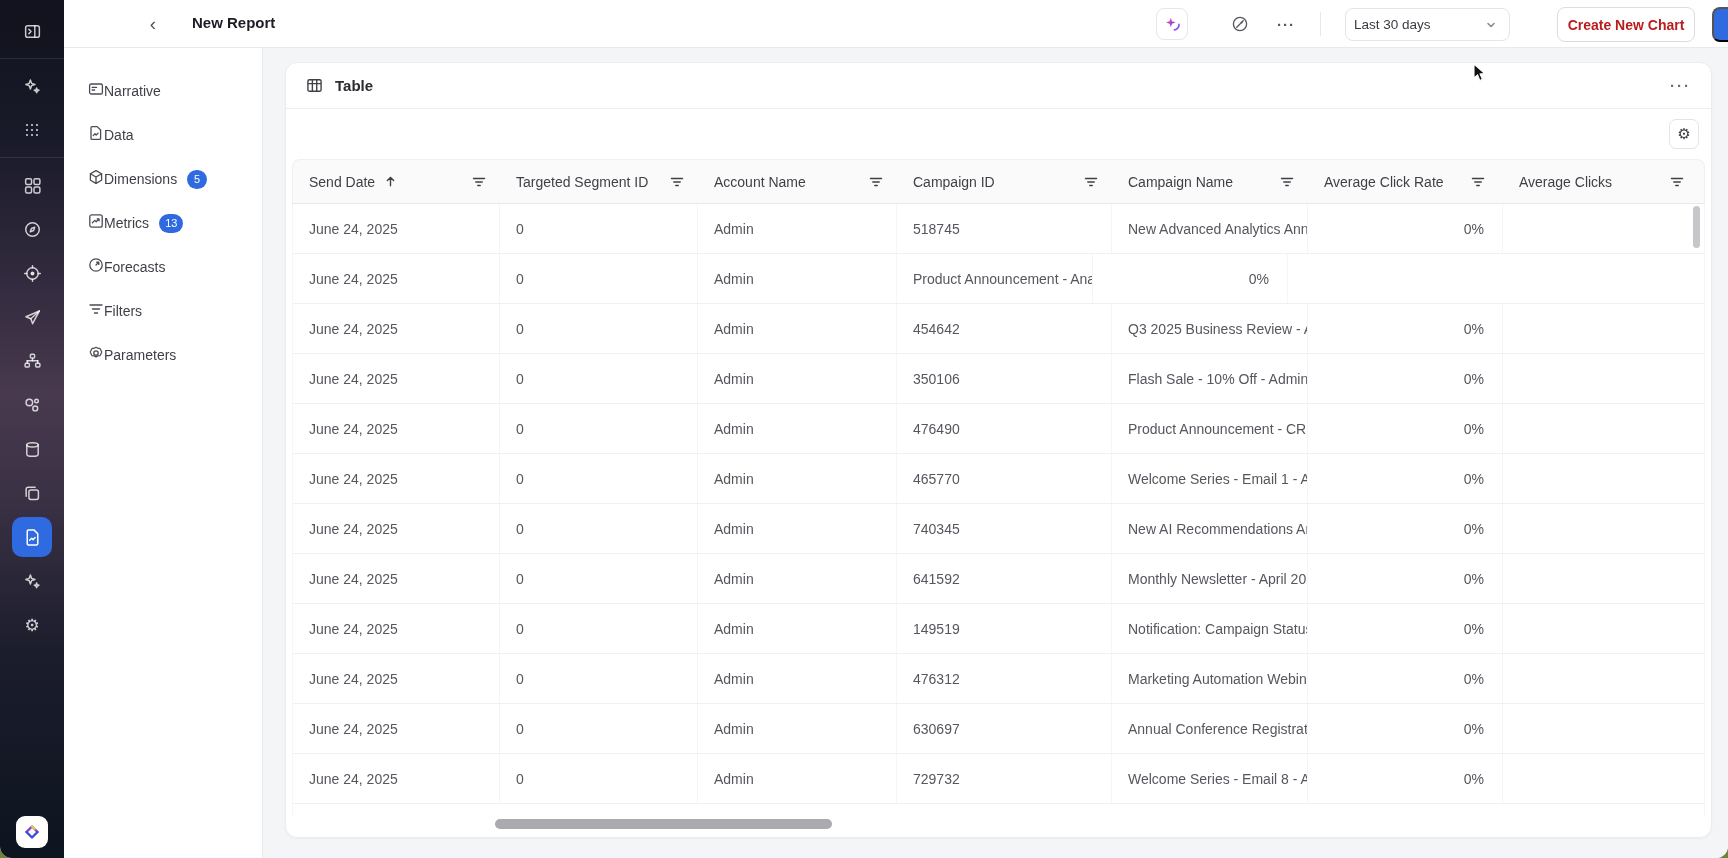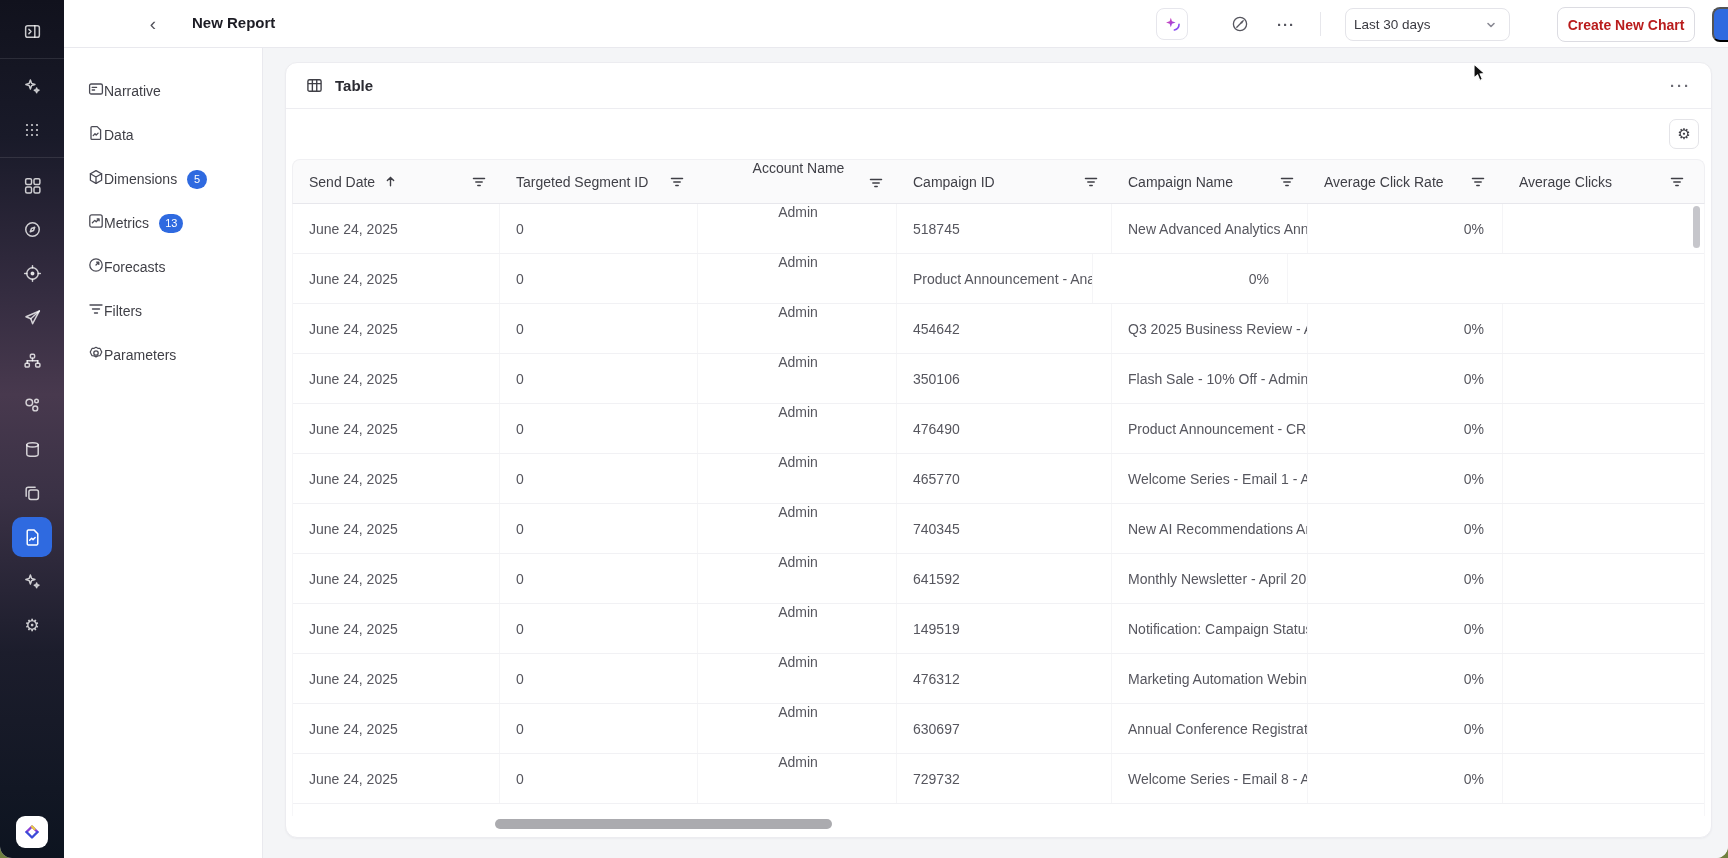--- a/index.html
+++ b/index.html
@@ -62,21 +62,21 @@
   .thead{height:45px; background:#fafafb; border:1px solid #f0f0f3; border-bottom:1px solid #e7e7ec; border-radius:8px 8px 0 0; display:flex; align-items:center;}
   .th{display:flex; align-items:center; padding:0 14px 0 16px; height:100%; font-size:14px; font-weight:500; color:var(--txt-2);}
   .th svg.filter{margin-left:auto; flex:0 0 auto; cursor:pointer;}
   .th svg{stroke:#3f3f46; fill:none; stroke-width:1.5; stroke-linecap:round;}
   .sort-arrow{margin-left:9px; display:flex;}
   .sort-arrow:empty{display:none;}
 
   .tbody{height:612px; overflow:hidden; border-left:1px solid #f6f6f8; border-right:1px solid #f6f6f8;}
   .row{display:flex; height:50px; align-items:center; border-bottom:1px solid #f1f1f4; background:#fff;}
   .td{height:100%; display:flex; align-items:center; padding:0 14px 0 16px; font-size:14px; color:var(--txt-3); border-right:1px solid #f5f5f7; overflow:hidden; white-space:nowrap;}
-  .c0{width:207px;} .c1{width:198px;} .c2{width:199px;flex-direction:column;} .c3{width:215px;} .c4{width:196px;}
+  .c0{width:207px;} .c1{width:198px;} .c2{width:199px;} .c3{width:215px;} .c4{width:196px;}
   .c5{width:195px; justify-content:flex-end; padding-right:18px;}
   .c6{flex:1; justify-content:flex-end; padding-right:0; border-right:none;}
   .th.c4, .td.c4{overflow:hidden;}
 
   .hscroll{position:absolute; left:6px; right:6px; top:750px; height:22px;}
   .hthumb{position:absolute; left:203px; top:6px; width:337px; height:10px; background:#ababaf; border-radius:5px; cursor:pointer;}
   .vthumb{position:absolute; right:11px; top:143px; width:7px; height:42px; background:#c6c6cb; border-radius:4px; cursor:pointer;}
 
   
   .cursor{position:absolute; left:1470px; top:63px; z-index:50; pointer-events:none;}

